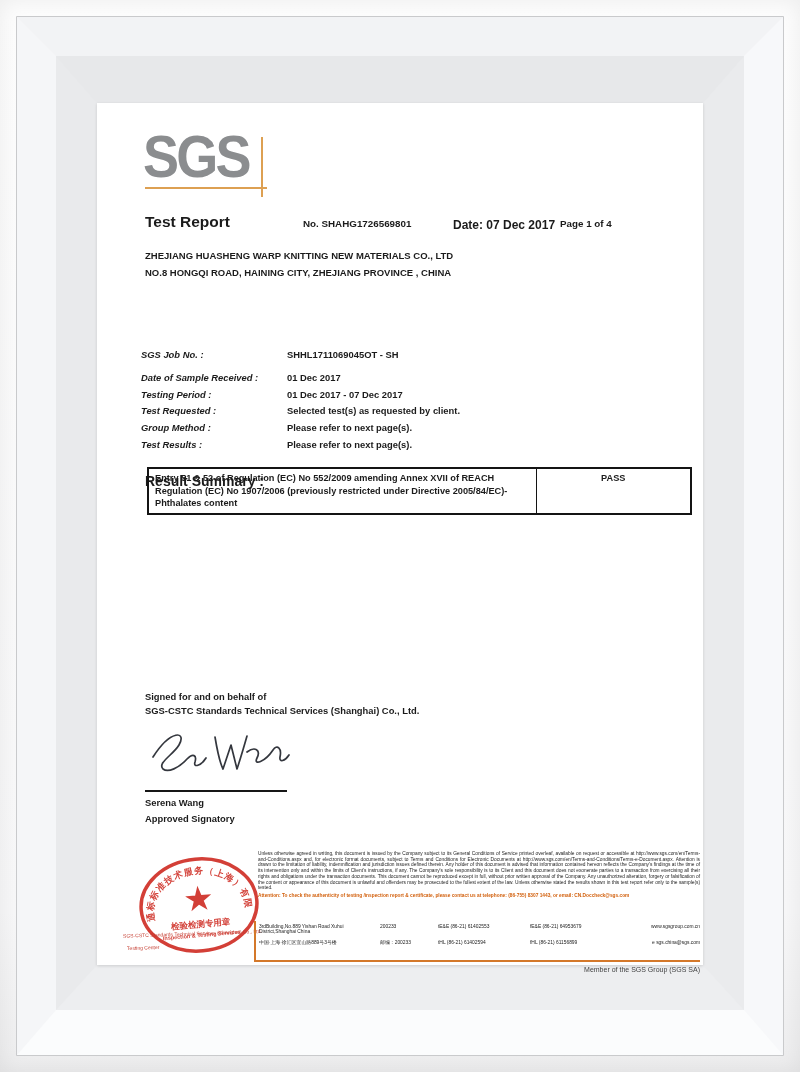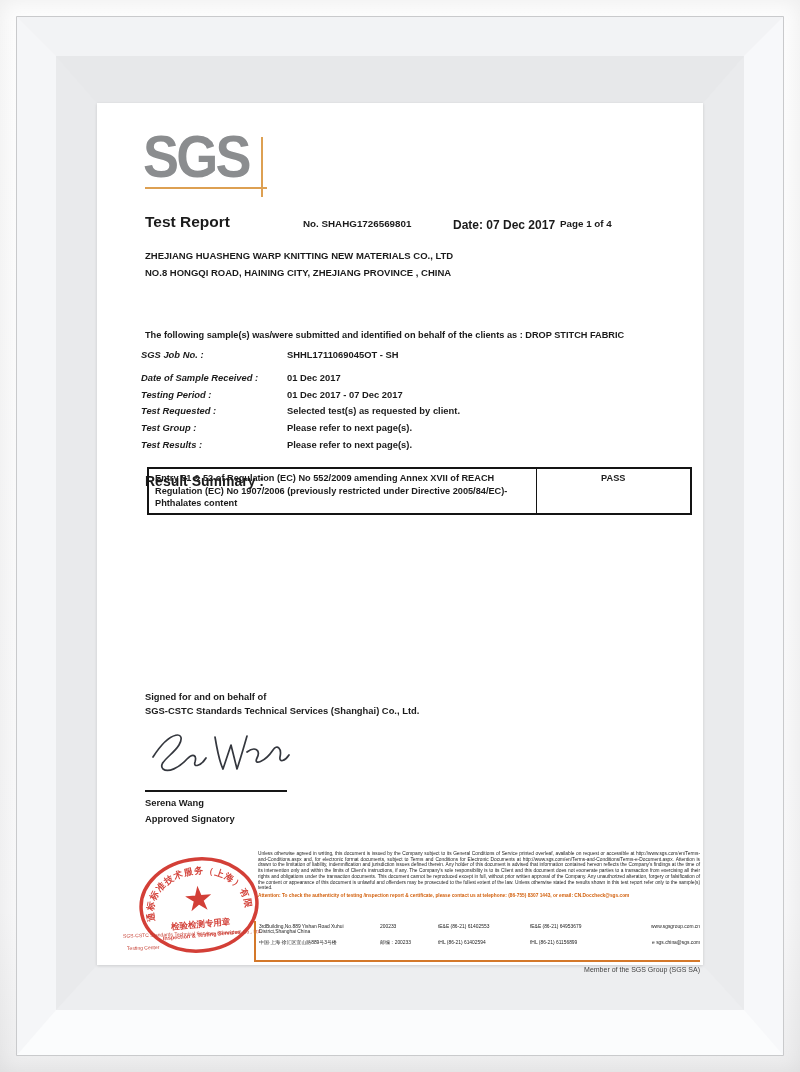--- a/index.html
+++ b/index.html
@@ -88,31 +88,30 @@
         <div class="abs logo-vline"></div>
 
         <div class="abs rpt-title">Test Report</div>
         <div class="abs rpt-no">No. SHAHG1726569801</div>
         <div class="abs rpt-date">Date: 07 Dec 2017</div>
         <div class="abs rpt-page">Page 1 of 4</div>
 
         <div class="abs client-name">ZHEJIANG HUASHENG WARP KNITTING NEW MATERIALS CO., LTD</div>
         <div class="abs client-addr">NO.8 HONGQI ROAD, HAINING CITY, ZHEJIANG PROVINCE , CHINA</div>
 
-        <div class="abs intro">The following sample(s) was/were submitted and identified on behalf of the clients as : DROP STITCH FABRIC</div>
 
         <div class="abs frow-label" style="top:246px">SGS Job No. :</div>
         <div class="abs frow-value" style="top:246px">SHHL1711069045OT - SH</div>
         <div class="abs frow-label" style="top:269px">Date of Sample Received :</div>
         <div class="abs frow-value" style="top:269px">01 Dec 2017</div>
         <div class="abs frow-label" style="top:286px">Testing Period :</div>
         <div class="abs frow-value" style="top:286px">01 Dec 2017 - 07 Dec 2017</div>
         <div class="abs frow-label" style="top:302px">Test Requested :</div>
         <div class="abs frow-value" style="top:302px">Selected test(s) as requested by client.</div>
-        <div class="abs frow-label" style="top:319px">Test Group :</div>
+        <div class="abs frow-label" style="top:319px">Group Method :</div>
         <div class="abs frow-value" style="top:319px">Please refer to next page(s).</div>
         <div class="abs frow-label" style="top:336px">Test Results :</div>
         <div class="abs frow-value" style="top:336px">Please refer to next page(s).</div>
 
         <div class="abs summary-label">Result Summary :</div>
 
         <table class="abs rtable">
           <tbody>
           <tr>
             <td>Entry 51 &amp; 52 of Regulation (EC) No 552/2009 amending Annex XVII of REACH Regulation (EC) No 1907/2006 (previously restricted under Directive 2005/84/EC)-Phthalates content</td>

